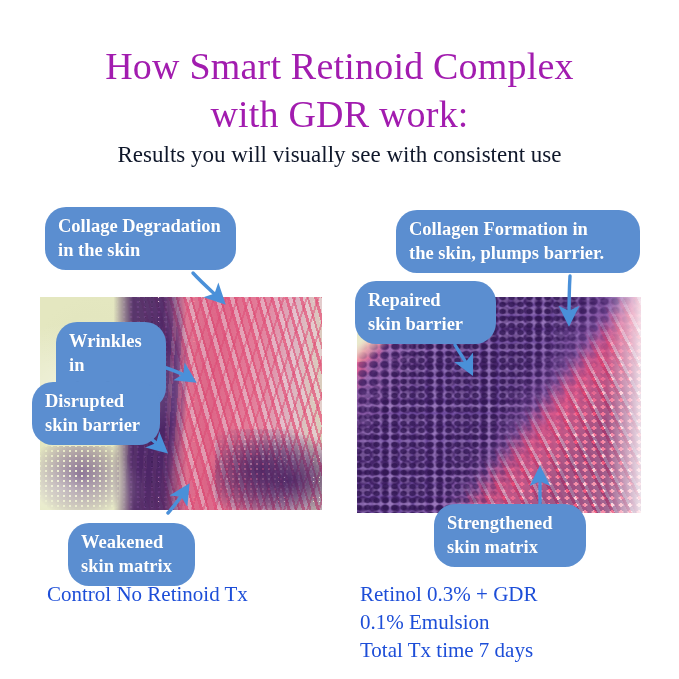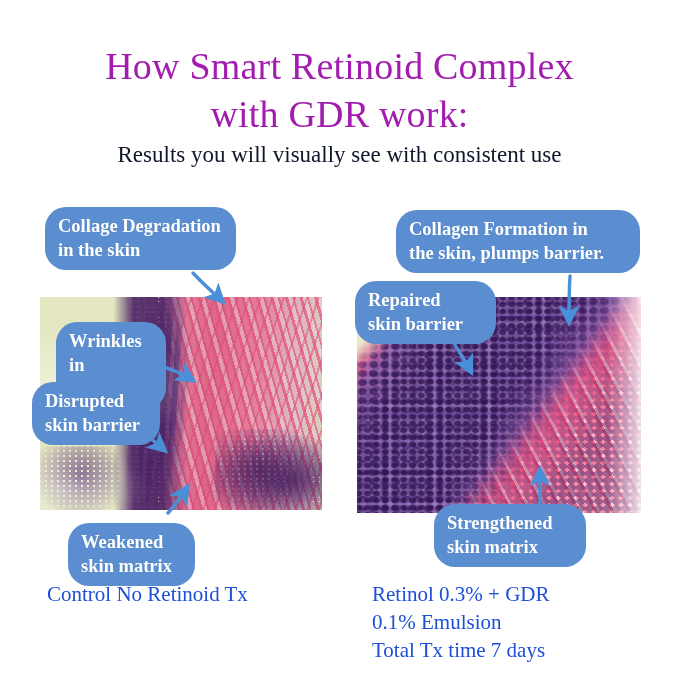--- a/index.html
+++ b/index.html
@@ -204,21 +204,21 @@
 
   
   .caption{
     position:absolute;
     color:#1d4ed8;
     font-size:21px;
     line-height:28px;
     white-space:pre-line;
   }
   #caption-left{left:47px;top:580px;}
-  #caption-right{left:360px;top:580px;margin-left:12px;}
+  #caption-right{left:360px;top:580px;}
 </style>
 </head>
 <body>
 
 <div id="stage">
 
   <div class="title" id="title">How Smart Retinoid Complex
 with GDR work:</div>
 
   <div class="subtitle">Results you will visually see with consistent use</div>

